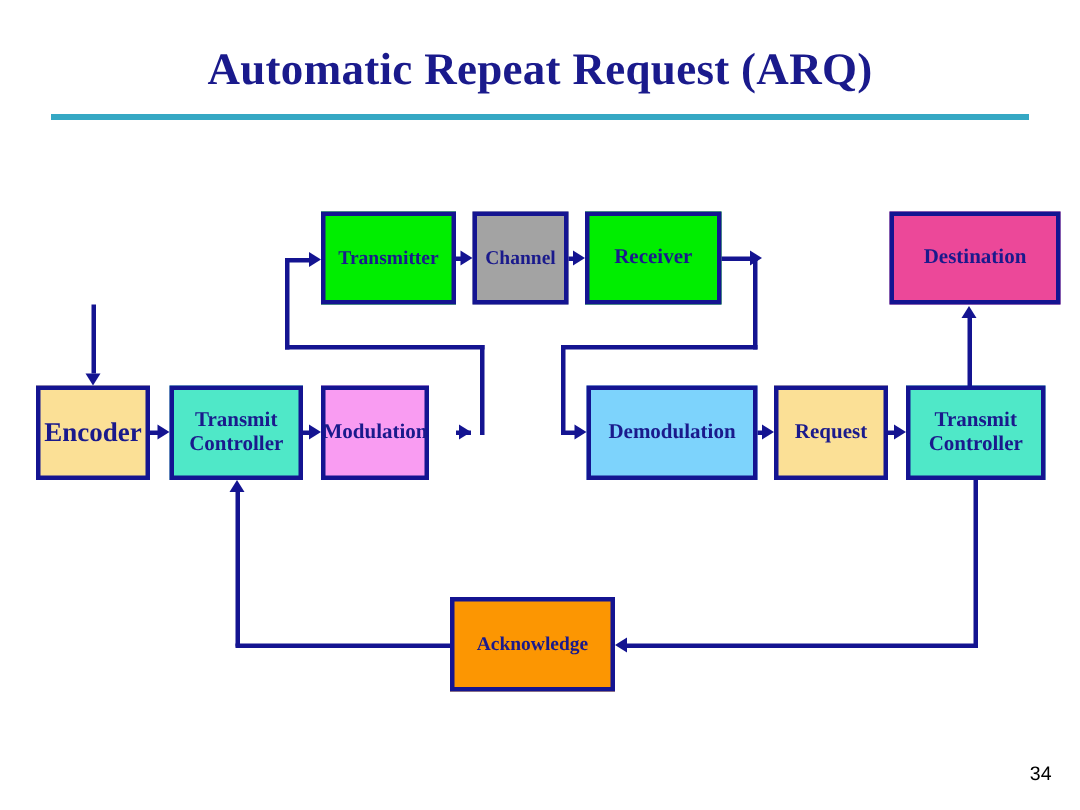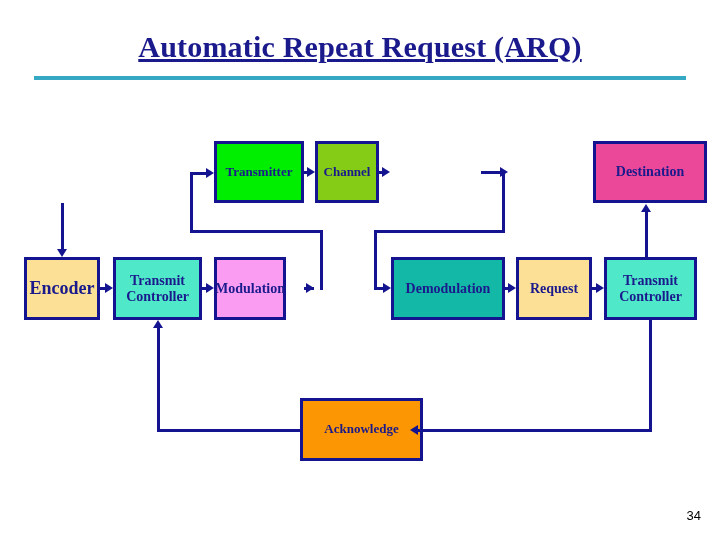--- a/index.html
+++ b/index.html
@@ -20,21 +20,20 @@
     left: 0;
     top: 30px;
     width: 720px;
     text-align: center;
     font-family: "Liberation Serif", "DejaVu Serif", serif;
     font-weight: bold;
     font-size: 30px;
     color: #1a1a8c;
     letter-spacing: 0.2px;
     white-space: nowrap;
-    text-decoration: underline;
   }
   #title-rule {
     position: absolute;
     left: 34px;
     top: 76px;
     width: 652px;
     height: 4px;
     background: #35a8c4;
   }
   .box {
@@ -91,40 +90,41 @@
 <body>
 
 <div id="slide">
 
   <div id="title">Automatic Repeat Request (ARQ)</div>
   <div id="title-rule"></div>
 
 
   <div class="box" style="left:214px; top:141px; width:90px;  height:62px; background:#00ee00; font-size:13px;">Transmitter</div>
 
-  <div class="box" style="left:315px; top:141px; width:64px;  height:62px; background:#84cc16; font-size:13px;">Channel</div>
+  <div class="box" style="left:315px; top:141px; width:64px;  height:62px; background:#a3a3a3; font-size:13px;">Channel</div>
 
+  <div class="box" style="left:390px; top:141px; width:91px;  height:62px; background:#00ee00; font-size:14px;">Receiver</div>
 
   <div class="box" style="left:593px; top:141px; width:114px; height:62px; background:#ec4899; font-size:14px;">Destination</div>
 
   <div class="box" style="left:24px;  top:257px; width:76px;  height:63px; background:#fbe096; font-size:18px;">Encoder</div>
 
   <div class="box" style="left:113px; top:257px; width:89px;  height:63px; background:#4fe8c8; font-size:14px; white-space:pre-line;">Transmit
 Controller</div>
 
   <div class="box" style="left:214px; top:257px; width:72px;  height:63px; background:#f99cf2; font-size:14px;">Modulation</div>
 
-  <div class="box" style="left:391px; top:257px; width:114px; height:63px; background:#14b8a6; font-size:14px;">Demodulation</div>
+  <div class="box" style="left:391px; top:257px; width:114px; height:63px; background:#7dd3fc; font-size:14px;">Demodulation</div>
 
   <div class="box" style="left:516px; top:257px; width:76px;  height:63px; background:#fbe096; font-size:14px;">Request</div>
 
   <div class="box" style="left:604px; top:257px; width:93px;  height:63px; background:#4fe8c8; font-size:14px; white-space:pre-line;">Transmit
 Controller</div>
 
-  <div class="box" style="left:300px; top:398px; width:123px; height:63px; background:#fc9602; font-size:13px;">Acknowledge</div>
+  <div class="box" style="left:300px; top:398px; width:110px; height:63px; background:#fc9602; font-size:13px;">Acknowledge</div>
 
   <div class="seg seg-v" style="left:61px; top:203px; height:46px;"></div>
   <div class="arrow arrow-d" style="left:57px; top:249px;"></div>
 
   <div class="seg seg-h" style="left:100px; top:287px; width:6px;"></div>
   <div class="arrow arrow-r" style="left:105px; top:283px;"></div>
 
   <div class="seg seg-h" style="left:202px; top:287px; width:6px;"></div>
   <div class="arrow arrow-r" style="left:206px; top:283px;"></div>
 

